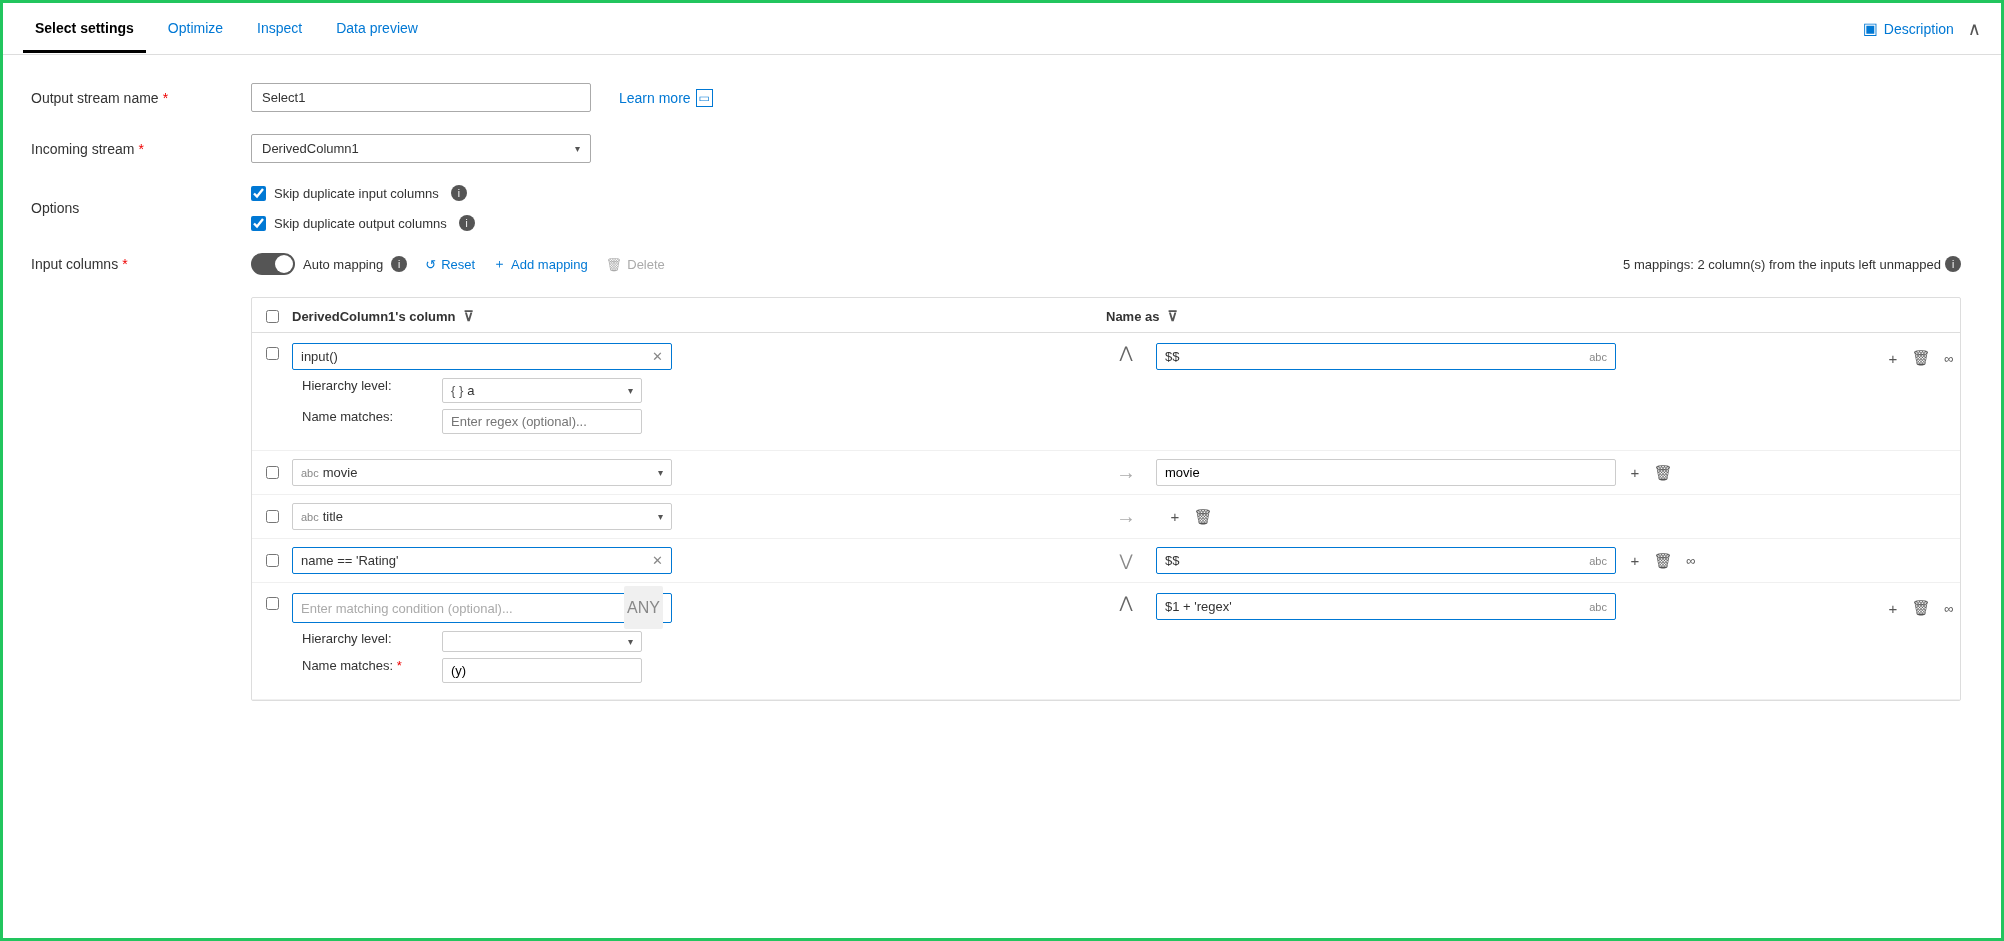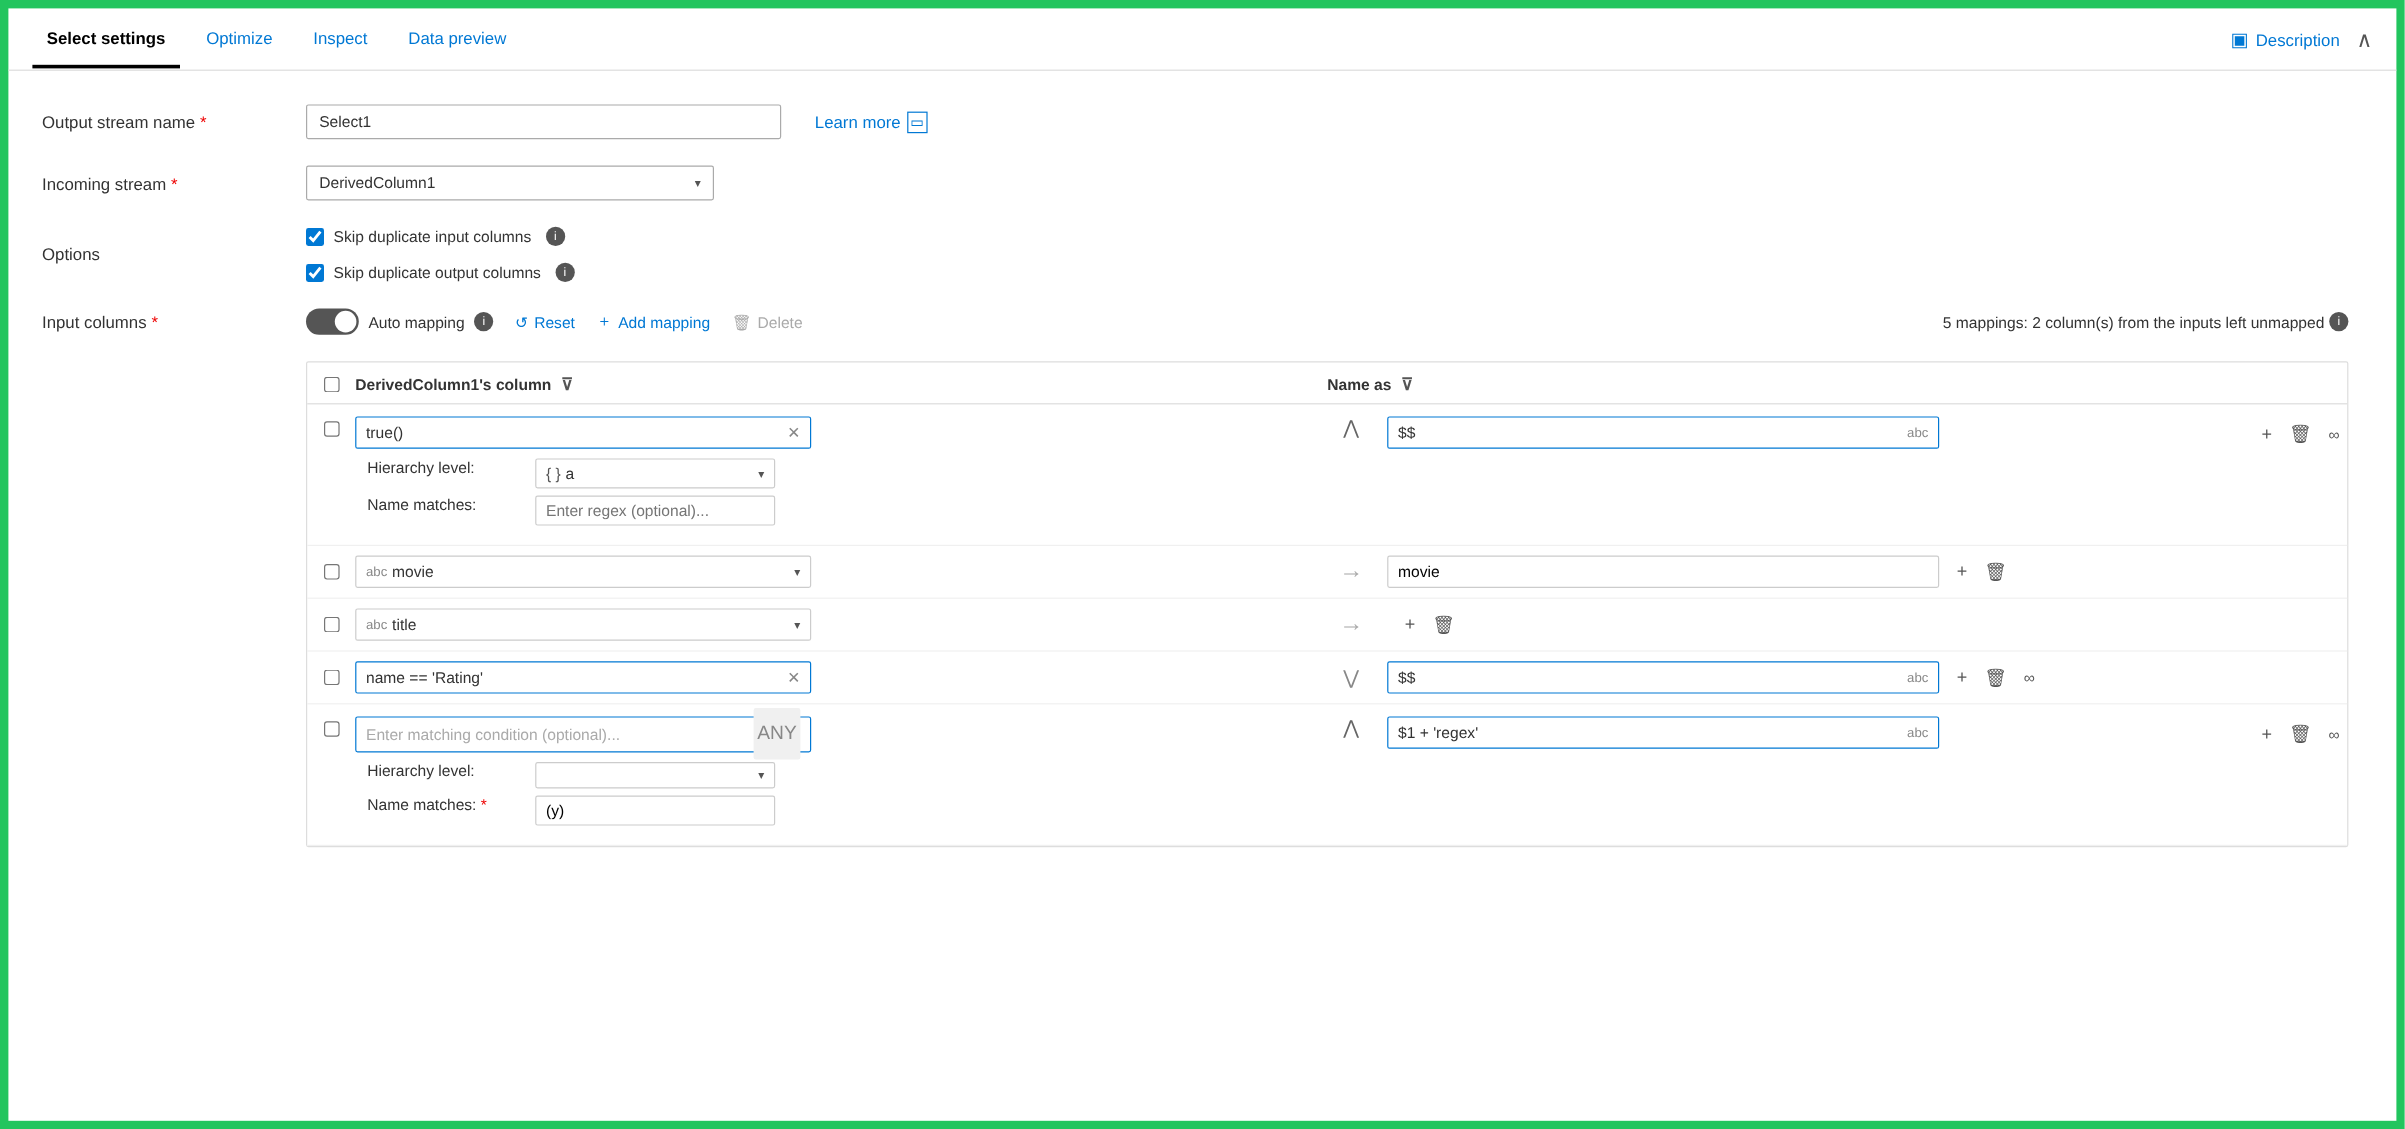--- a/index.html
+++ b/index.html
@@ -1,18 +1,18 @@
 <!DOCTYPE html>
 <html><head>
   <meta charset="utf-8">
   <style>
     * { box-sizing: border-box; margin: 0; padding: 0; }
     body { font-family: 'Segoe UI', Arial, sans-serif; font-size: 13px; color: #333; background: #fff; }
     
-    .app-container { width: 2004px; min-height: 941px; background: #fff; border: 7px solid #22c55e; }
+    .app-container { width: 2004px; min-height: 941px; background: #fff; border: 3px solid #22c55e; }
     
     
     .tabs-bar {
       display: flex; align-items: center; border-bottom: 1px solid #ddd;
       padding: 0 20px; height: 52px; position: relative;
     }
     .tab {
       padding: 16px 12px 14px; font-size: 14px; cursor: pointer; color: #0078d4;
       border-bottom: 3px solid transparent; margin-right: 10px;
     }
@@ -25,21 +25,21 @@
     
     
     .main-content { padding: 28px 40px 28px 28px; }
     
     .form-row { display: flex; align-items: center; margin-bottom: 22px; }
     .form-label { width: 220px; font-size: 14px; color: #333; flex-shrink: 0; }
     .required-star { color: #e00; margin-left: 4px; }
     
     .text-input {
       border: 1px solid #aaa; border-radius: 2px; padding: 6px 10px; font-size: 13px;
-      width: 396px; outline: none; color: #333;
+      width: 340px; outline: none; color: #333;
     }
     
     .learn-more { color: #0078d4; font-size: 14px; margin-left: 28px; cursor: pointer; text-decoration: none; display: flex; align-items: center; }
     .learn-more .ext-icon { margin-left: 5px; font-size: 12px; border: 1px solid #0078d4; padding: 1px 2px; }
     
     .dropdown-input {
       border: 1px solid #aaa; border-radius: 2px; padding: 6px 10px; font-size: 13px;
       width: 340px; background: #fff; display: flex; align-items: center; justify-content: space-between;
       cursor: pointer;
     }
@@ -211,21 +211,21 @@
         <div style="width: 100px; flex-shrink:0;"></div>
       </div>
 
       <div>
         <div style="display:flex; align-items:flex-start; border-bottom: 1px solid #f0f0f0;">
           <div style="width:40px; flex-shrink:0; display:flex; align-items:center; justify-content:center; padding-top:14px;">
             <input type="checkbox" style="">
           </div>
           <div style="flex:1; padding: 10px 0;">
             <div class="col-input">
-              <span>true()</span>
+              <span>input()</span>
               <span style="color:#888; cursor:pointer;">✕</span>
             </div>
 
             <div style="margin-top: 8px; padding-left: 10px;">
               <div class="sub-form-row">
                 <span class="sub-label">Hierarchy level:</span>
                 <div class="sub-dropdown">
                   <span style="color:#555;">{ }</span>
                   <span style="margin-left:4px;">a</span>
                   <span class="dropdown-arrow" style="margin-left:auto;">▾</span>

